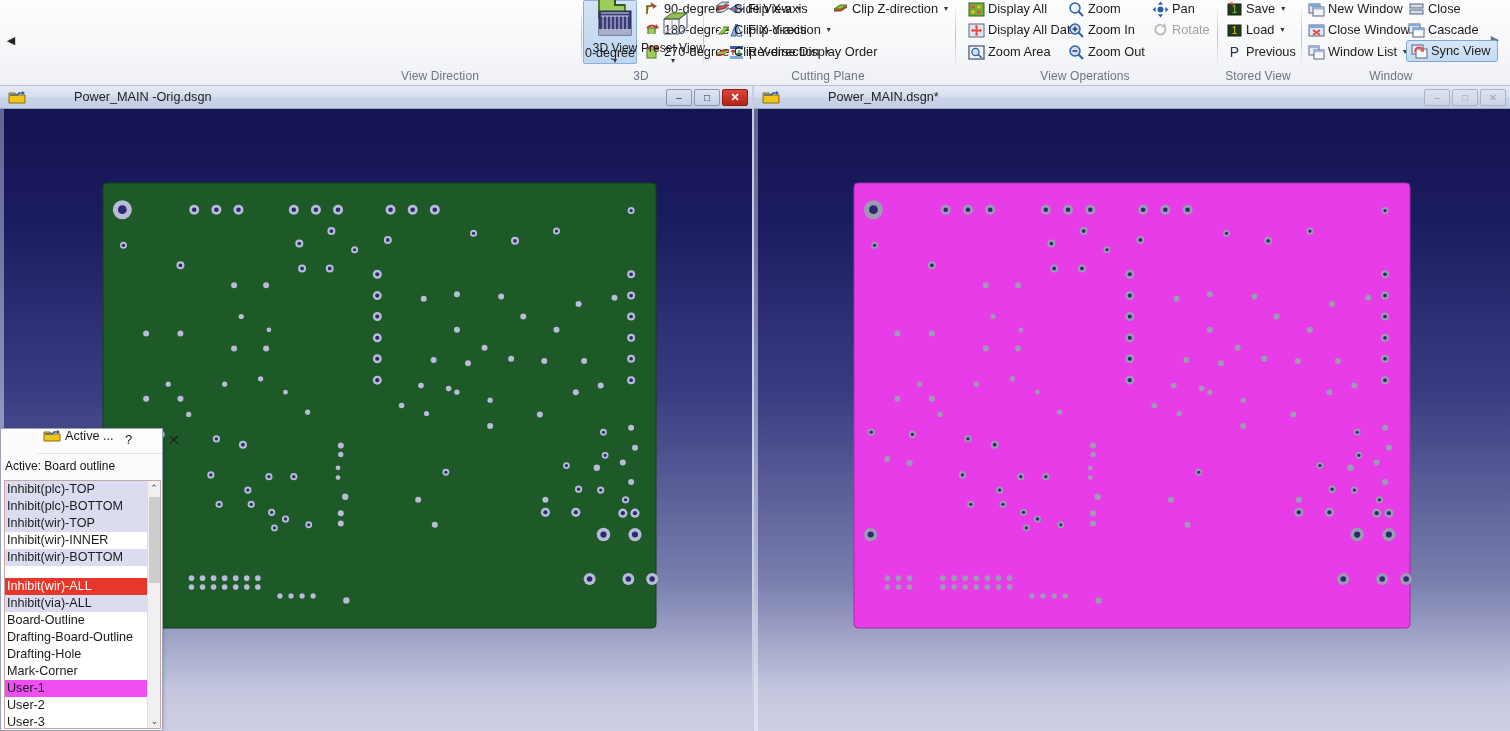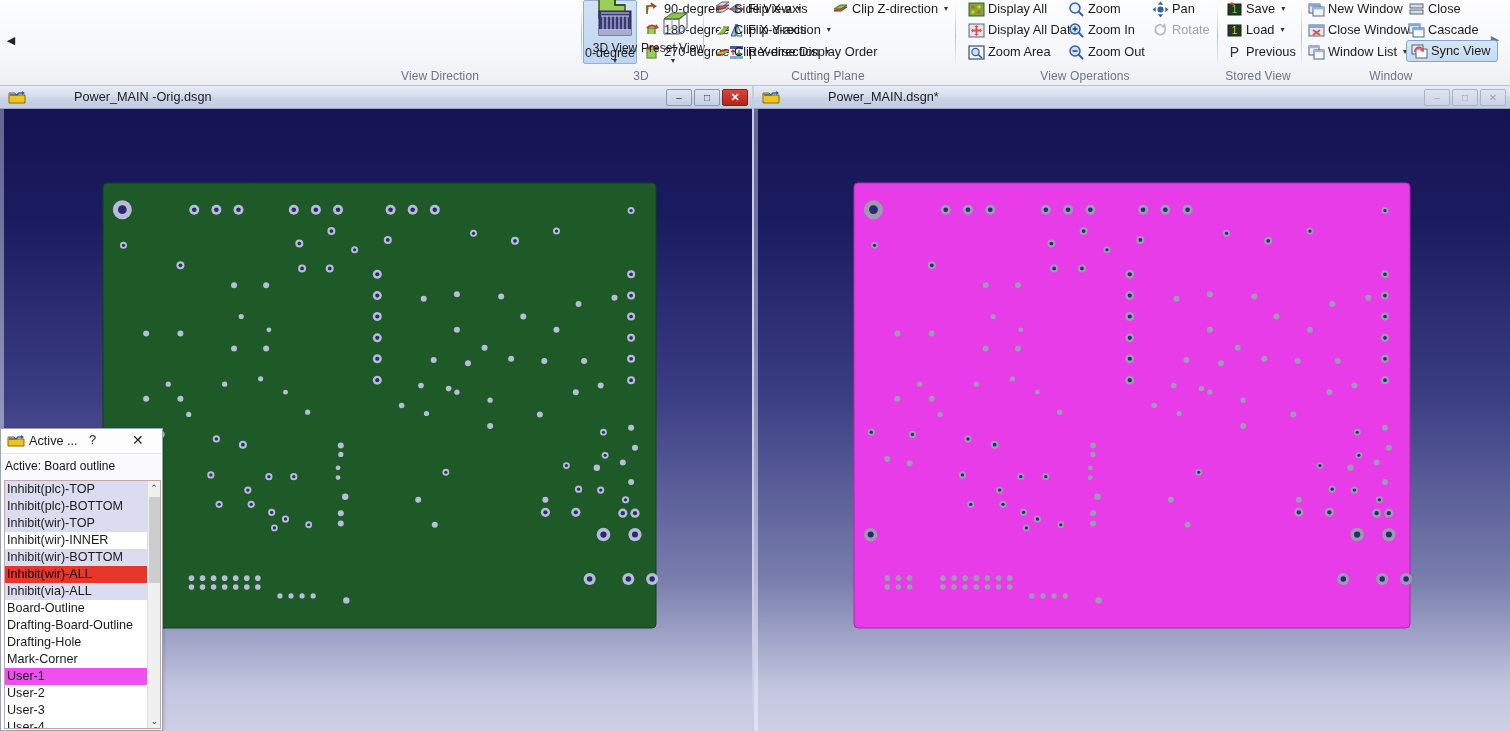--- a/index.html
+++ b/index.html
@@ -121,43 +121,43 @@
     opacity:.75;
   }
 
   
   .dlg{
     position:absolute;left:0;top:428px;width:163px;height:303px;
     background:#fbfbfd;border:1px solid #9aa3b8;box-sizing:border-box;
     box-shadow:0 1px 4px rgba(0,0,0,.25);
   }
   .dlg-title{
-    position:relative;height:24px;display:flex;align-items:center;
-    background:#fdfdfe;border-bottom:1px solid #e3e6ee;
+    position:relative;height:24px;display:flex;
+    background:#fdfdfe;border-bottom:1px solid #e3e6ee;margin-left:36px;
   }
   .dlg-title .dicon{width:18px;height:14px;margin:0 4px 0 6px;}
   .dlg-title .dtxt{font-size:12.7px;color:#1a1a1a;}
   .dlg-title .dhelp{position:absolute;left:88px;top:3px;font-size:13px;color:#222;}
   .dlg-title .dclose{position:absolute;left:131px;top:2px;font-size:14px;color:#222;line-height:18px;}
   .dlg-active{
     height:24px;display:flex;align-items:center;padding-left:4px;
     font-size:12px;color:#121212;background:#fbfbfd;
   }
   .listwrap{
     position:absolute;left:3px;top:51px;width:157px;height:249px;
     border:1px solid #c8a6a6;background:#fff;box-sizing:border-box;
     overflow:hidden;
   }
   .list{position:absolute;left:0;top:0;width:142px;}
   .lrow{
     height:17px;line-height:17px;font-size:12.6px;padding-left:2px;
     color:#1a1a1a;box-sizing:border-box;white-space:nowrap;
   }
   .lrow.alt{background:#dcdcf0;}
-  .lrow.sel-red{background:#e8372a;color:#000000;}
+  .lrow.sel-red{background:#e8372a;color:#ffffff;margin-top:12px;}
   .lrow.sel-mag{background:#f04ff0;color:#17171f;}
   .sbar{
     position:absolute;right:0;top:0;width:13px;height:100%;
     background:#f0f0f0;border-left:1px solid #ddd;box-sizing:border-box;
   }
   .sbtn{
     height:14px;display:flex;align-items:center;justify-content:center;
     font-size:9px;color:#444;background:#f0f0f0;
   }
   .sthumb{

